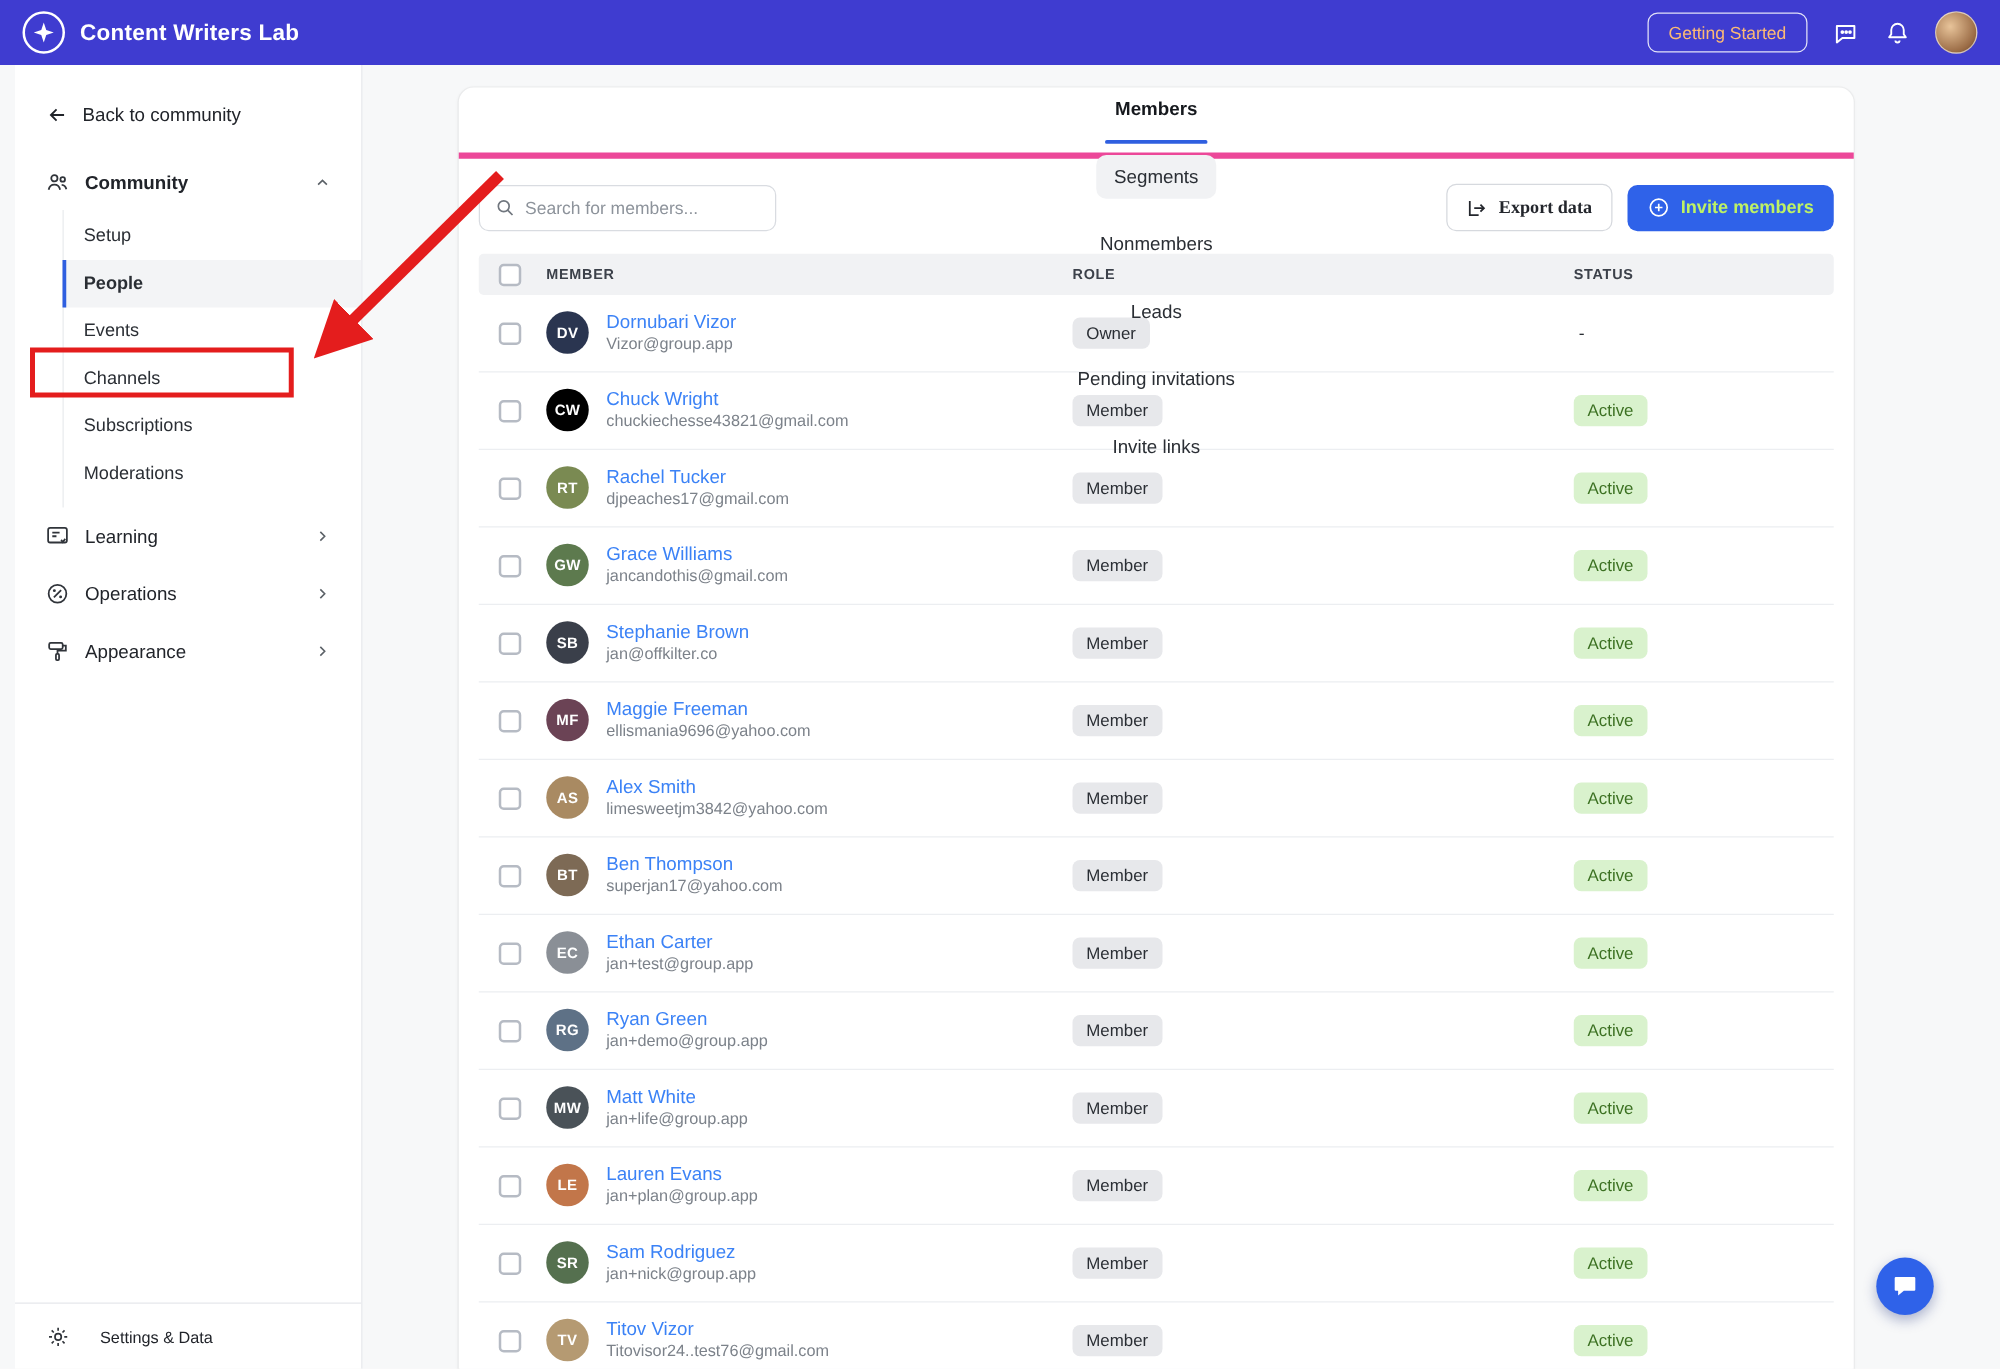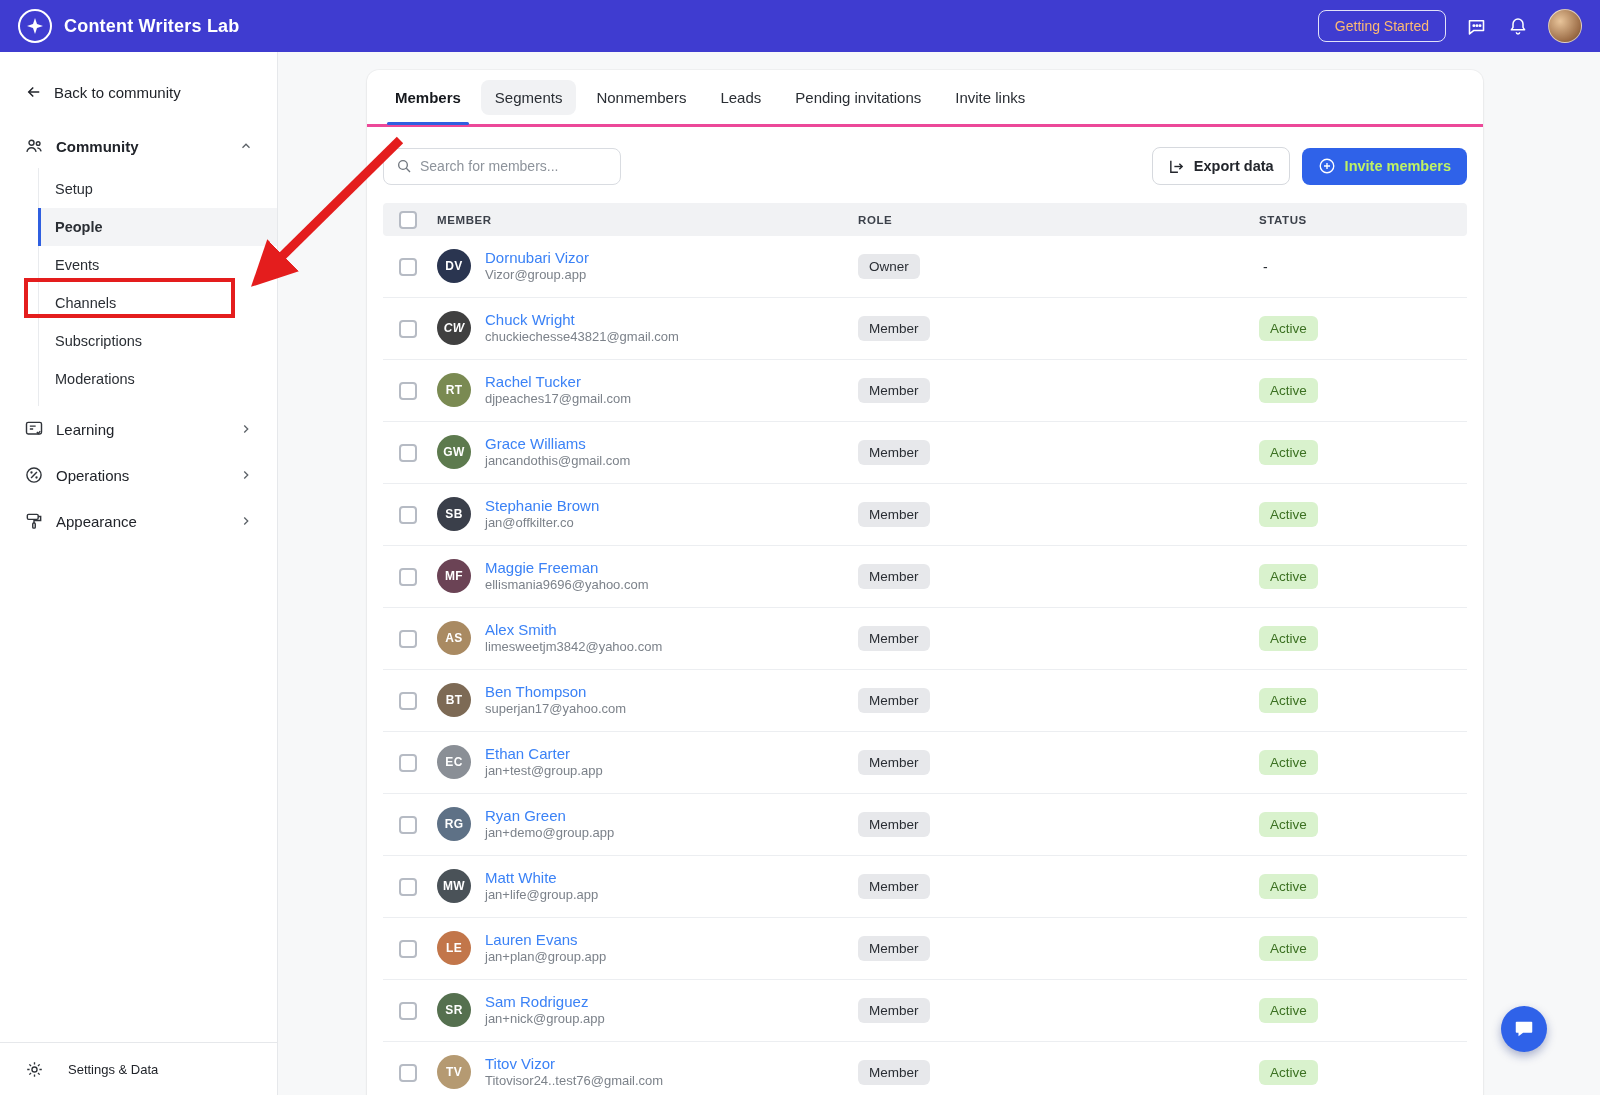--- a/index.html
+++ b/index.html
@@ -10,47 +10,47 @@
   .topbar { position:absolute; left:0; top:0; width:1600px; height:52px; background:#3f3cd0; display:flex; align-items:center; padding:0 18px; z-index:20; }
   .logo-wrap { display:flex; align-items:center; gap:12px; }
   .logo-circle { width:34px; height:34px; border-radius:50%; border:2px solid #fff; display:flex; align-items:center; justify-content:center; }
   .app-title { color:#fff; font-size:18px; font-weight:bold; letter-spacing:.2px; }
   .topbar-right { margin-left:auto; display:flex; align-items:center; gap:18px; }
   .btn-getting-started { background:transparent; border:1px solid rgba(255,255,255,.85); color:#fdba74; font-size:14px; padding:7px 16px; border-radius:8px; cursor:pointer; font-family:inherit; }
   .top-icon { width:24px; height:24px; color:#fff; display:flex; align-items:center; justify-content:center; cursor:pointer; }
   .top-avatar { width:34px; height:34px; border-radius:50%; background:radial-gradient(circle at 35% 35%, #e8c49a, #9a6b45 70%, #5b3c25); border:1px solid rgba(255,255,255,.6); cursor:pointer; }
 
   
-  .sidebar { position:absolute; left:0; top:52px; width:278px; height:1043px; background:#fff; border-right:1px solid #e6e8eb; z-index:10; display:flex; flex-direction:column; }
+  .sidebar { position:absolute; left:12px; top:52px; width:278px; height:1043px; background:#fff; border-right:1px solid #e6e8eb; z-index:10; display:flex; flex-direction:column; }
   .back-link { display:flex; align-items:center; gap:10px; padding:30px 24px 22px 24px; font-size:15px; color:#21242a; cursor:pointer; }
   .side-section-head { display:flex; align-items:center; gap:12px; padding:12px 24px; font-size:15px; font-weight:bold; color:#21242a; cursor:pointer; }
   .side-section-head .chev { margin-left:auto; color:#5b6167; }
   .submenu { margin-left:38px; border-left:1px solid #e9ebee; padding:2px 0 8px 0; }
   .sub-item { position:relative; display:flex; align-items:center; height:38px; padding-left:16px; font-size:14.5px; color:#2a2e34; cursor:pointer; }
   .sub-item.active { background:#f3f4f6; font-weight:bold; }
   .sub-item.active::before { content:""; position:absolute; left:-1px; top:0; width:3px; height:100%; background:#2f5fe0; }
   .nav-item { display:flex; align-items:center; gap:12px; padding:13px 24px; font-size:15px; color:#21242a; cursor:pointer; }
   .nav-item .chev { margin-left:auto; color:#5b6167; }
   .side-footer { margin-top:auto; border-top:1px solid #e6e8eb; padding:16px 24px; display:flex; align-items:center; gap:24px; font-size:13px; color:#21242a; cursor:pointer; }
   .side-icon { width:20px; height:20px; color:#30343a; display:flex; align-items:center; justify-content:center; }
 
   
   .main-card { position:absolute; left:367px; top:70px; width:1116px; height:1120px; background:#fff; border-radius:12px; box-shadow:0 1px 3px rgba(20,24,33,.06), 0 0 0 1px rgba(20,24,33,.03); }
-  .tabs { display:flex; align-items:center; gap:6px; padding:0 14px; height:57px; border-bottom:3px solid #ec4899; }
+  .tabs { display:flex; align-items:center; gap:19px; padding:0 14px; height:57px; border-bottom:5px solid #ec4899;flex-direction:column; }
   .tab { padding:9px 14px; font-size:15px; color:#2a2e34; cursor:pointer; border-radius:8px; position:relative; white-space:nowrap; }
   .tab-active { font-weight:bold; color:#15181d; }
   .tab-active::after { content:""; position:absolute; left:6px; right:6px; bottom:-10px; height:3px; background:#2f5fe0; border-radius:2px; }
   .tab-pill { background:#f1f2f4; }
 
   .toolbar { display:flex; align-items:center; padding:20px 16px 16px 16px; }
   .search-box { display:flex; align-items:center; gap:8px; width:238px; height:37px; border:1px solid #d9dce1; border-radius:8px; padding:0 12px; color:#858b93; }
   .search-box input { border:none; outline:none; font-size:14px; color:#3a3e44; width:100%; font-family:Liberation Sans, sans-serif; background:transparent; }
   .search-box input::placeholder { color:#8d939b; }
   .toolbar-right { margin-left:auto; display:flex; align-items:center; gap:12px; }
-  .btn-export { display:flex; align-items:center; gap:9px; background:#fff; border:1px solid #d6d9de; border-radius:8px; height:37px; padding:18px 15px; font-size:14.5px; font-weight:bold; color:#23262c; cursor:pointer; font-family:Liberation Sans, sans-serif; }
+  .btn-export { display:flex; align-items:center; gap:9px; background:#fff; border:1px solid #d6d9de; border-radius:8px; height:37px; padding:18px 15px; font-size:14.5px; font-weight:bold; color:#23262c; cursor:pointer; font-family:Liberation Serif, serif; }
   .btn-invite { display:flex; align-items:center; gap:9px; background:#2f62e9; border:none; border-radius:8px; height:37px; padding:0 16px; font-size:14.5px; font-weight:bold; color:#bef264; cursor:pointer; font-family:inherit; }
 
   
   .table { margin:2px 16px 0 16px; }
   .t-head { display:grid; grid-template-columns:54px 421px 401px 1fr; align-items:center; height:33px; background:#f1f2f4; border-radius:4px; }
   .t-head .th { font-size:11.5px; font-weight:bold; letter-spacing:.6px; color:#3c414a; text-transform:uppercase; }
   .t-row { display:grid; grid-template-columns:54px 421px 401px 1fr; align-items:center; height:62px; border-bottom:1px solid #eceef1; cursor:pointer; }
   .cb { width:18px; height:18px; border:2px solid #b6bbc4; border-radius:4px; margin-left:16px; background:#fff; cursor:pointer; }
   .member-cell { display:flex; align-items:center; gap:14px; }
   .avatar { width:34px; height:34px; border-radius:50%; color:#fff; font-size:12px; font-weight:bold; display:flex; align-items:center; justify-content:center; flex:none; letter-spacing:.3px; }
@@ -266,21 +266,21 @@
     </div>
     <div><span class="pill">Owner</span></div>
     <div><span class="status-plain">-</span></div>
   </div>
 
   <div class="t-row">
     <div>
               <div class="cb"></div>
             </div>
     <div class="member-cell">
-      <div class="avatar" style="background: #404040; font-style: italic;">CW</div>
+      <div class="avatar" style="background: #000000;">CW</div>
       <div>
         <div class="m-name">Chuck Wright</div>
         <div class="m-email">chuckiechesse43821@gmail.com</div>
       </div>
     </div>
     <div><span class="pill">Member</span></div>
     <div><span class="badge-green">Active</span></div>
   </div>
 
   <div class="t-row">

